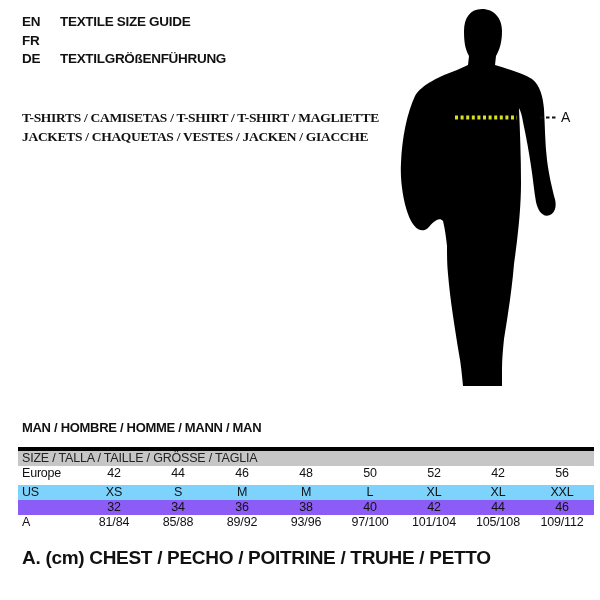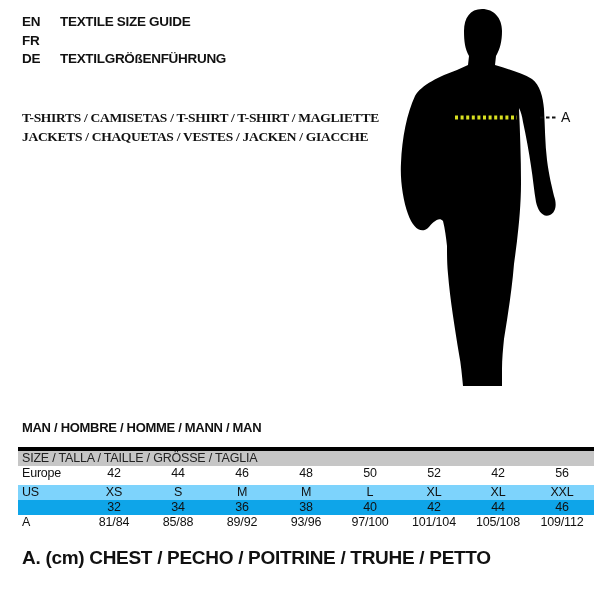--- a/index.html
+++ b/index.html
@@ -21,21 +21,21 @@
   .size-table{position:absolute;left:18px;top:447px;width:576px;font-size:12.5px;letter-spacing:-0.2px;}
   .t-header{
     background:#c6c6c6;border-top:4px solid #000000;
     height:15px;line-height:15px;padding-left:4px;color:#222;
   }
   .t-row{display:flex;align-items:flex-start;}
   .t-label{width:64px;flex:0 0 64px;padding-left:4px;box-sizing:border-box;text-align:left;}
   .t-cell{width:64px;flex:0 0 64px;text-align:center;}
   .row-europe{height:19px;background:#ffffff;}
   .row-us{height:15px;background:#7dd3fc;}
-  .row-num{height:15px;background:#0ea5e9;}
+  .row-num{height:15px;background:#8b5cf6;}
   .row-a{height:25px;background:#ffffff;}
   
   .footnote{position:absolute;left:22px;top:547px;font-size:19px;font-weight:700;letter-spacing:-0.3px;}
 </style>
 </head>
 <body>
 
 <div class="page">
 
   <div class="lang-list">

